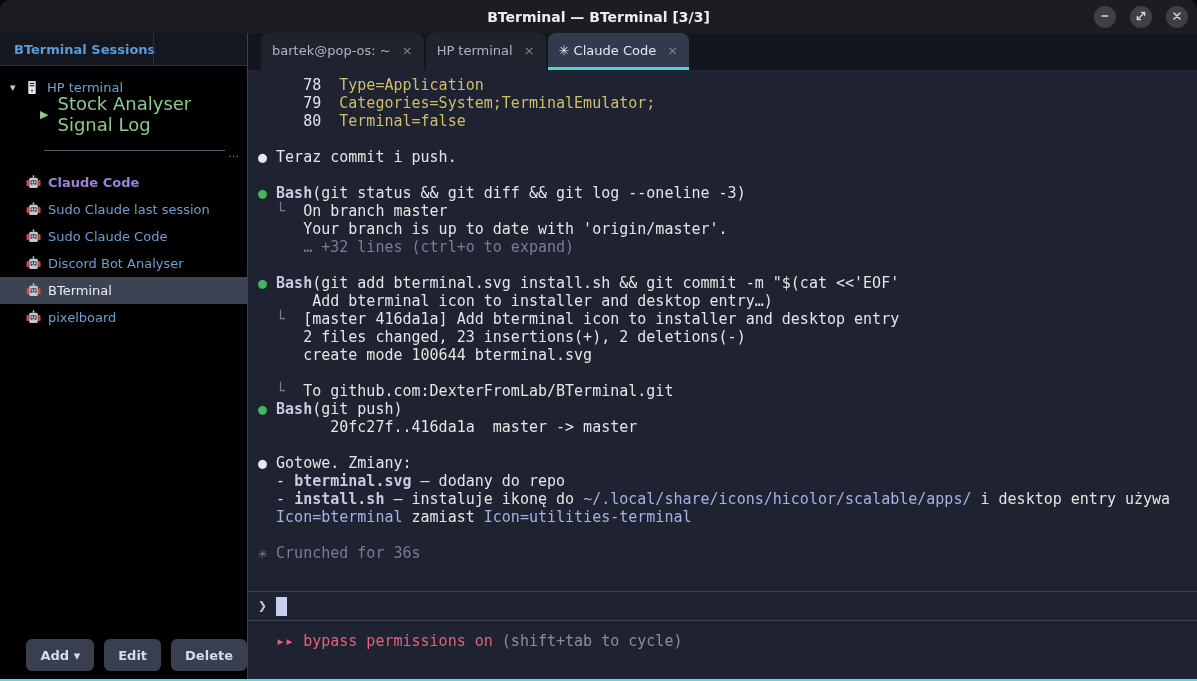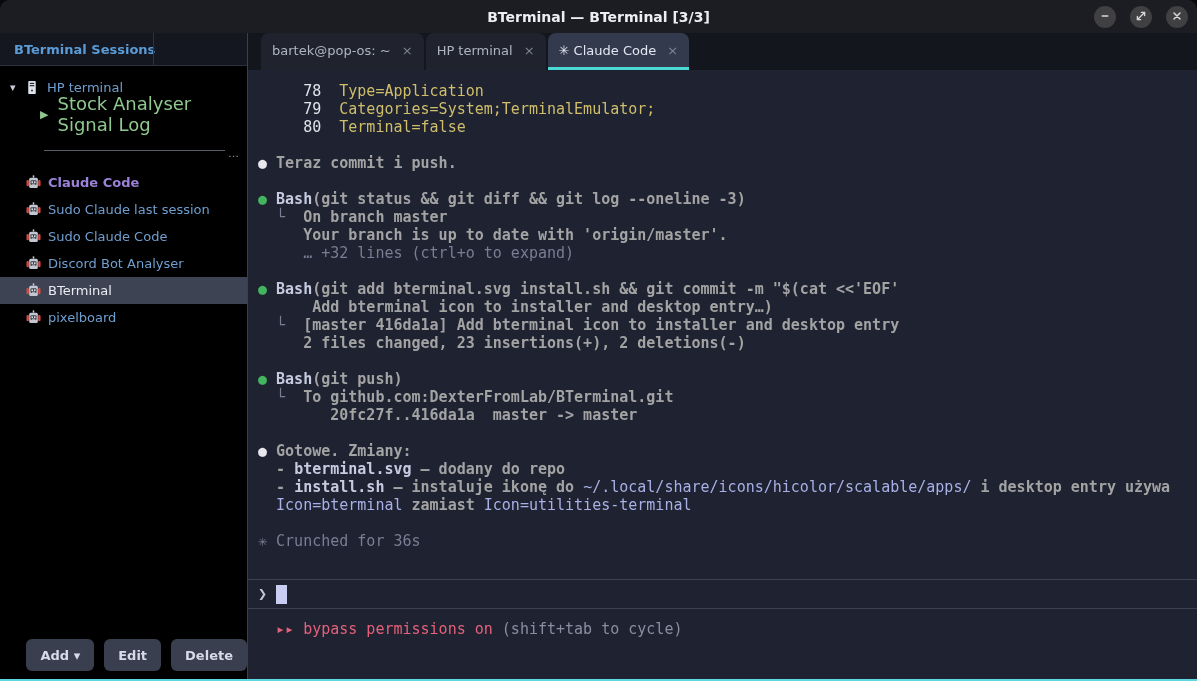--- a/index.html
+++ b/index.html
@@ -43,25 +43,25 @@
   .sb-btn{height:32px;border:none;border-radius:6px;background:#3a3f4f;color:#d7dbe8;font-family:"DejaVu Sans",sans-serif;font-size:13px;font-weight:bold;padding:0 14px;cursor:pointer;}
   
   .main{flex:1;display:flex;flex-direction:column;min-width:0;}
   .tabbar{height:37px;flex:none;background:#14161e;display:flex;align-items:stretch;padding-left:13px;gap:2px;}
   .tab{display:flex;align-items:center;gap:11px;padding:0 11px;border-radius:8px 8px 0 0;background:#20232d;border-bottom:3px solid transparent;cursor:pointer;}
   .tab-label{font-size:13px;color:#aeb4c4;white-space:nowrap;}
   .tab-close{font-size:13px;color:#7e8494;cursor:pointer;}
   .tab.active{background:#343a4d;border-bottom-color:#4bd9d6;}
   .tab.active .tab-label{color:#e3e7f1;}
   
-  .term{flex:1;background:#1e2231;padding-top:12px;font-family:"DejaVu Sans Mono",monospace;font-size:15px;line-height:18px;overflow:hidden;}
+  .term{flex:1;background:#1e2231;padding-top:6px;font-family:"DejaVu Sans Mono",monospace;font-size:15px;line-height:18px;overflow:hidden;}
   .t-line{white-space:pre;height:18px;padding-left:10px;}
   .t-ln{color:#dfe2e8;}
   .t-yw{color:#cfbe6a;}
-  .t-tx{color:#a3a3a3;font-weight:bold;}
+  .t-tx{color:#e5e5e5;}
   .t-b{color:#c6cbe0;font-weight:bold;}
   .t-dim{color:#787e93;}
   .t-lav{color:#a8b0e6;}
   .t-gb{color:#43b45f;}
   .t-wb{color:#e6e8ee;}
   .prompt-row{margin-top:29px;height:30px;border-top:1px solid #3c4150;border-bottom:1px solid #3c4150;display:flex;align-items:center;padding:0 10px;}
   .chev{color:#c4c8d6;font-size:15px;}
   .cursor{display:inline-block;width:11px;height:19px;background:#c9cdf2;margin-left:9px;}
   .status-row{padding:11px 10px 0 10px;white-space:pre;}
   .pink{color:#e5607a;}
@@ -248,23 +248,24 @@
             <div class="t-line"></div>
             <div class="t-line"><span class="t-gb">●</span><span class="t-tx"> </span><span class="t-b">Bash</span><span class="t-tx">(git status &amp;&amp; git diff &amp;&amp; git log --oneline -3)</span></div>
             <div class="t-line"><span class="t-dim">  └  </span><span class="t-tx">On branch master</span></div>
             <div class="t-line"><span class="t-tx">     Your branch is up to date with 'origin/master'.</span></div>
             <div class="t-line"><span class="t-dim">     … +32 lines (ctrl+o to expand)</span></div>
             <div class="t-line"></div>
             <div class="t-line"><span class="t-gb">●</span><span class="t-tx"> </span><span class="t-b">Bash</span><span class="t-tx">(git add bterminal.svg install.sh &amp;&amp; git commit -m "$(cat &lt;&lt;'EOF'</span></div>
             <div class="t-line"><span class="t-tx">      Add bterminal icon to installer and desktop entry…)</span></div>
             <div class="t-line"><span class="t-dim">  └  </span><span class="t-tx">[master 416da1a] Add bterminal icon to installer and desktop entry</span></div>
             <div class="t-line"><span class="t-tx">     2 files changed, 23 insertions(+), 2 deletions(-)</span></div>
-            <div class="t-line"></div>
+            <div class="t-line"><span class="t-tx">     create mode 100644 bterminal.svg</span></div>
+            <div class="t-line"></div>
+            <div class="t-line"><span class="t-dim">  └  </span><span class="t-tx">To github.com:DexterFromLab/BTerminal.git</span></div>
             <div class="t-line"><span class="t-gb">●</span><span class="t-tx"> </span><span class="t-b">Bash</span><span class="t-tx">(git push)</span></div>
-            <div class="t-line"><span class="t-dim">  └  </span><span class="t-tx">To github.com:DexterFromLab/BTerminal.git</span></div>
             <div class="t-line"><span class="t-tx">        20fc27f..416da1a  master -&gt; master</span></div>
             <div class="t-line"></div>
             <div class="t-line"><span class="t-wb">●</span><span class="t-tx"> Gotowe. Zmiany:</span></div>
             <div class="t-line"><span class="t-tx">  - </span><span class="t-b">bterminal.svg</span><span class="t-tx"> — dodany do repo</span></div>
             <div class="t-line"><span class="t-tx">  - </span><span class="t-b">install.sh</span><span class="t-tx"> — instaluje ikonę do </span><span class="t-lav">~/.local/share/icons/hicolor/scalable/apps/</span><span class="t-tx"> i desktop entry używa</span></div>
             <div class="t-line"><span class="t-tx">  </span><span class="t-lav">Icon=bterminal</span><span class="t-tx"> zamiast </span><span class="t-lav">Icon=utilities-terminal</span></div>
             <div class="t-line"></div>
             <div class="t-line"><span class="t-dim">✳ Crunched for 36s</span></div>
           </div>
         <div class="prompt-row">

